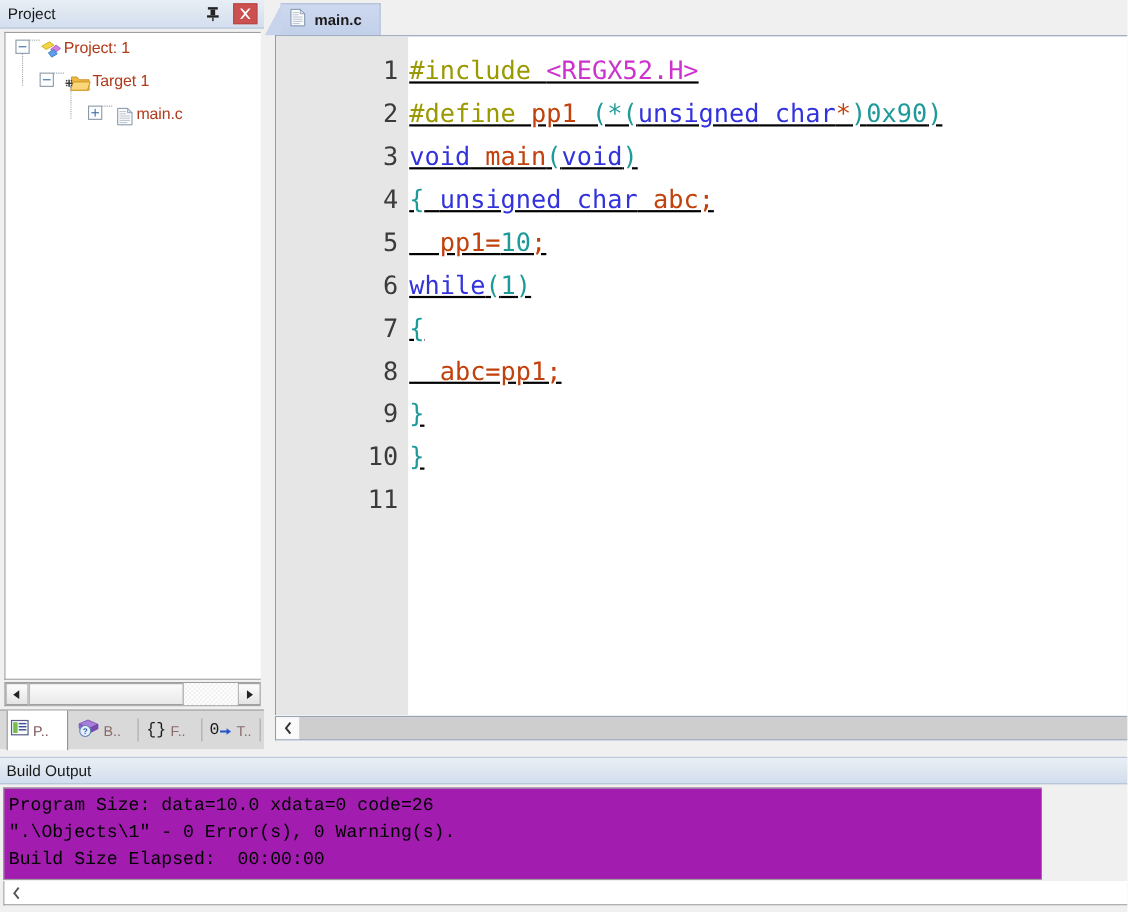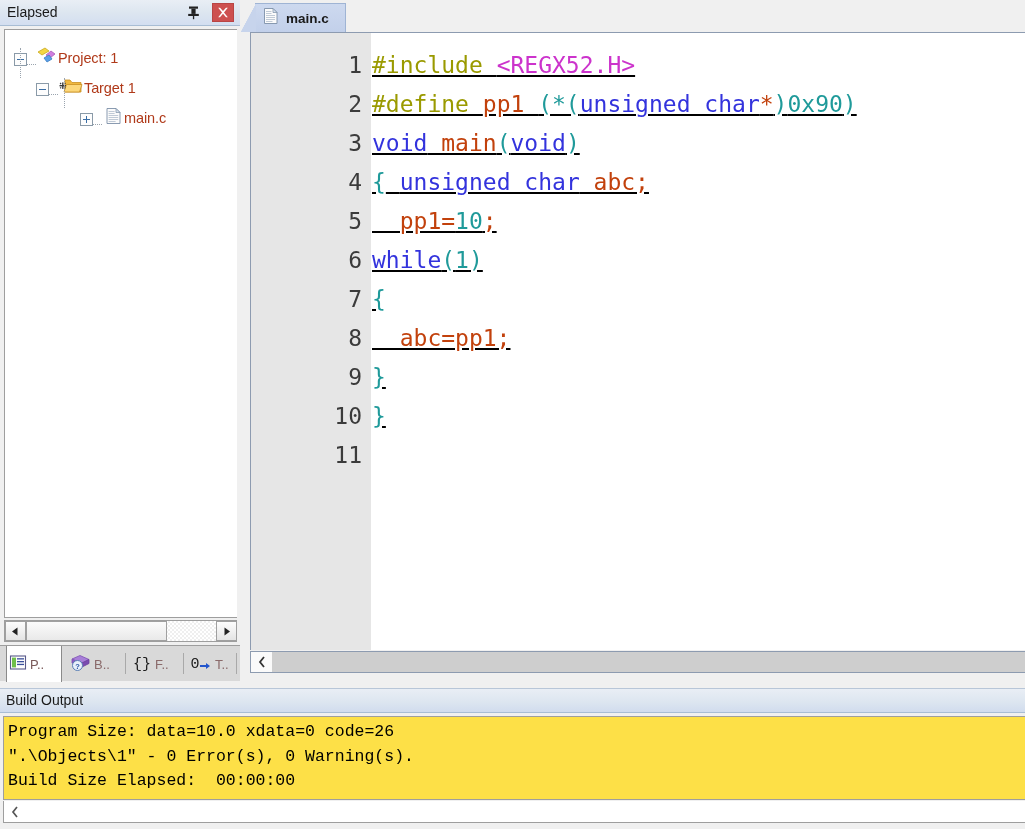--- a/index.html
+++ b/index.html
@@ -72,21 +72,21 @@
     border-right: none;
     box-sizing: border-box;
     overflow: hidden;
   }
 
   .tree-row {
     position: relative;
     height: 30px;
     white-space: nowrap;
     display: flex;
-    align-items: flex-end;
+    align-items: flex-start;
     cursor: default;
   }
   .tree-label {
     font-size: 14.5px;
     color: #b03a1a;
     font-family: "Liberation Sans", sans-serif;
     letter-spacing: -0.1px;
   }
   .expander {
     width: 13px; height: 13px;
@@ -334,23 +334,23 @@
   #build-title-text {
     position: absolute;
     left: 6px; top: 3px;
     font-size: 14px;
     color: #1a1a1a;
     font-family: "Liberation Sans", sans-serif;
   }
   #build-body {
     position: absolute;
     left: 3px; top: 28px;
-    width: 1022px;
+    width: 944px;
     height: 84px;
-    background: #fde047;
+    background: #a21caf;
     border: 1px solid #9e9e9e;
     border-right: none;
     box-sizing: border-box;
     overflow: hidden;
     padding: 3px 0 0 4px;
   }
   .build-line {
     font-family: "Liberation Mono", monospace;
     font-size: 16.5px;
     line-height: 24.5px;
@@ -375,21 +375,21 @@
   }
 </style>
 </head>
 <body>
 
 <div id="app">
 
   <div id="project-panel">
 
     <div id="project-titlebar">
-      <span id="project-title-text">Elapsed</span>
+      <span id="project-title-text">Project</span>
 
       <span id="pin-icon">
         <svg width="17" height="17" viewBox="0 0 17 17">
           <rect x="4" y="2.5" width="9" height="2.2" fill="#222"></rect>
           <rect x="6.4" y="4.7" width="4.2" height="5.2" fill="#222"></rect>
           <rect x="3.2" y="9.9" width="10.6" height="2.1" fill="#222"></rect>
           <rect x="7.9" y="12" width="1.3" height="3.2" fill="#222"></rect>
         </svg>
       </span>
 

